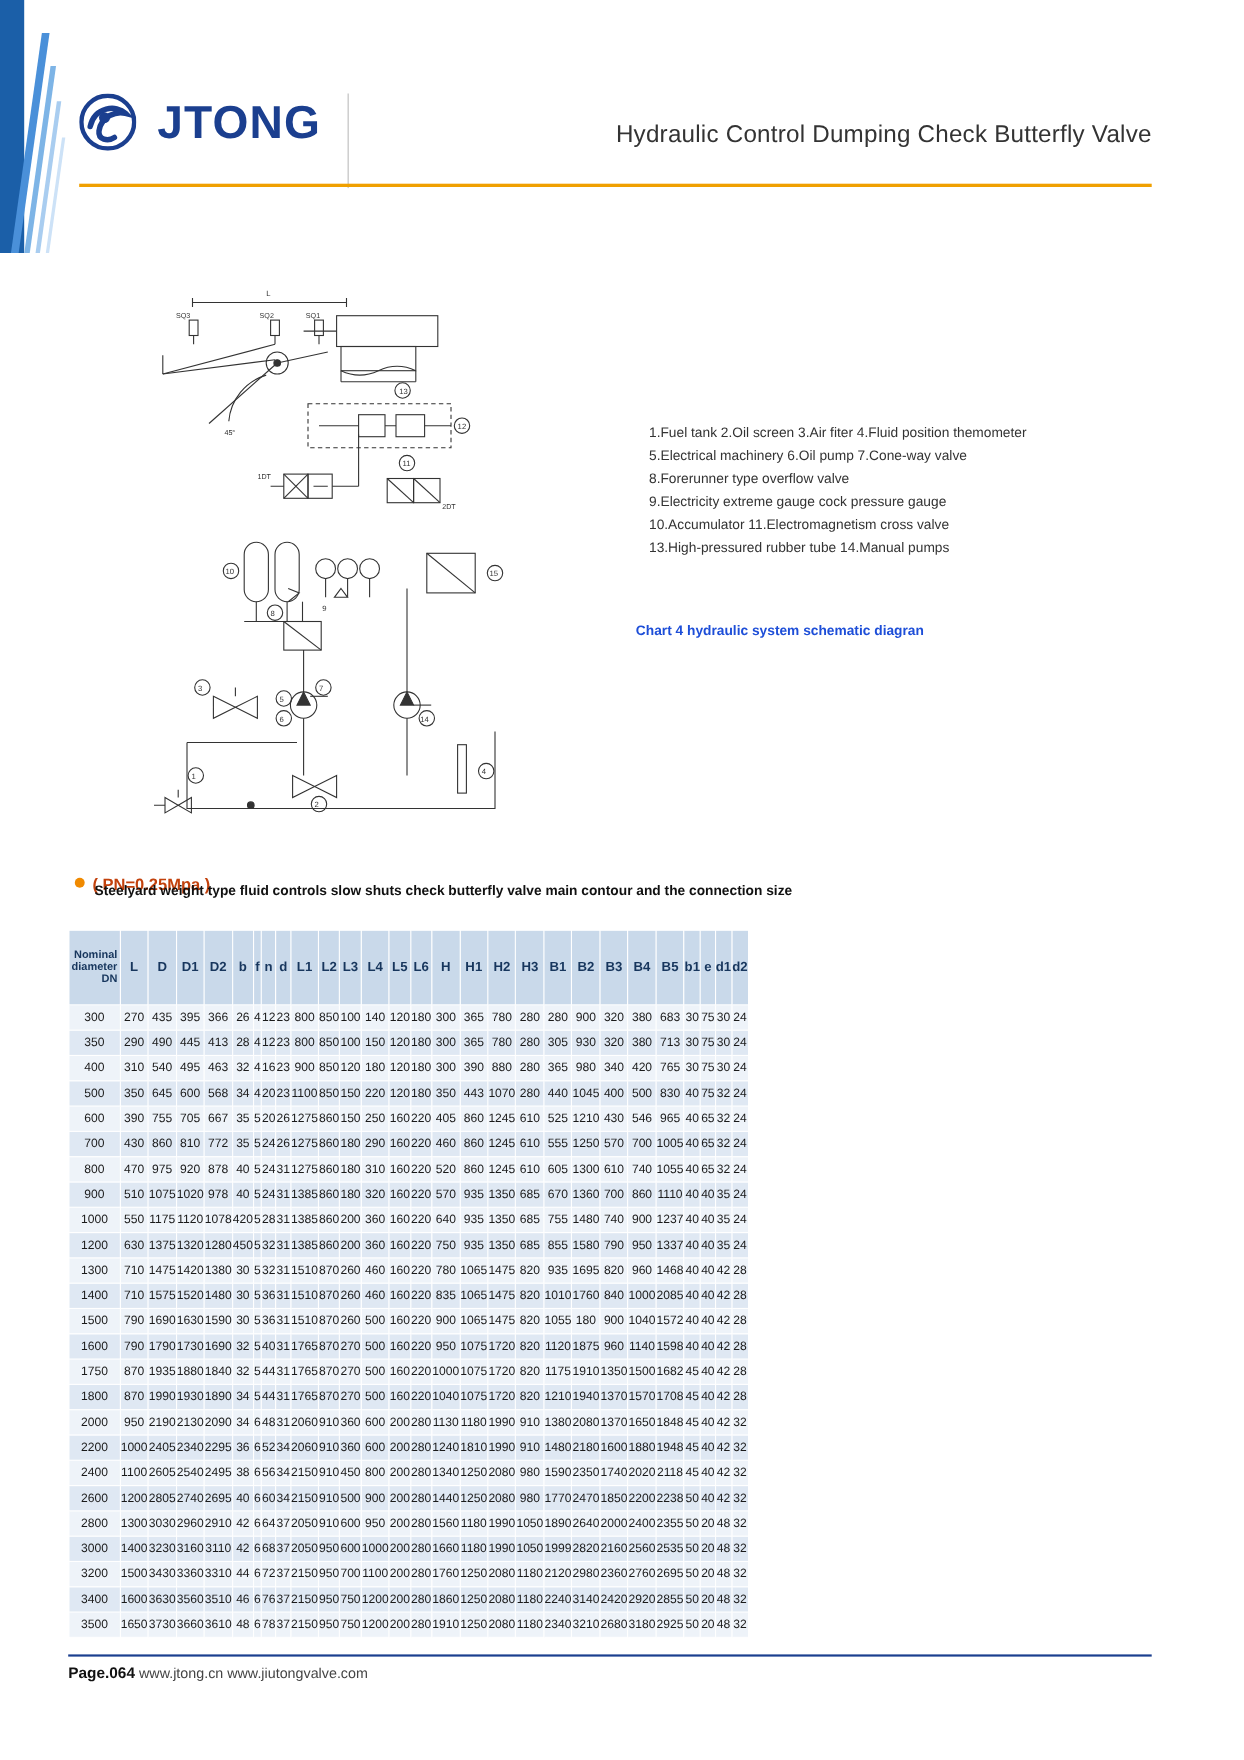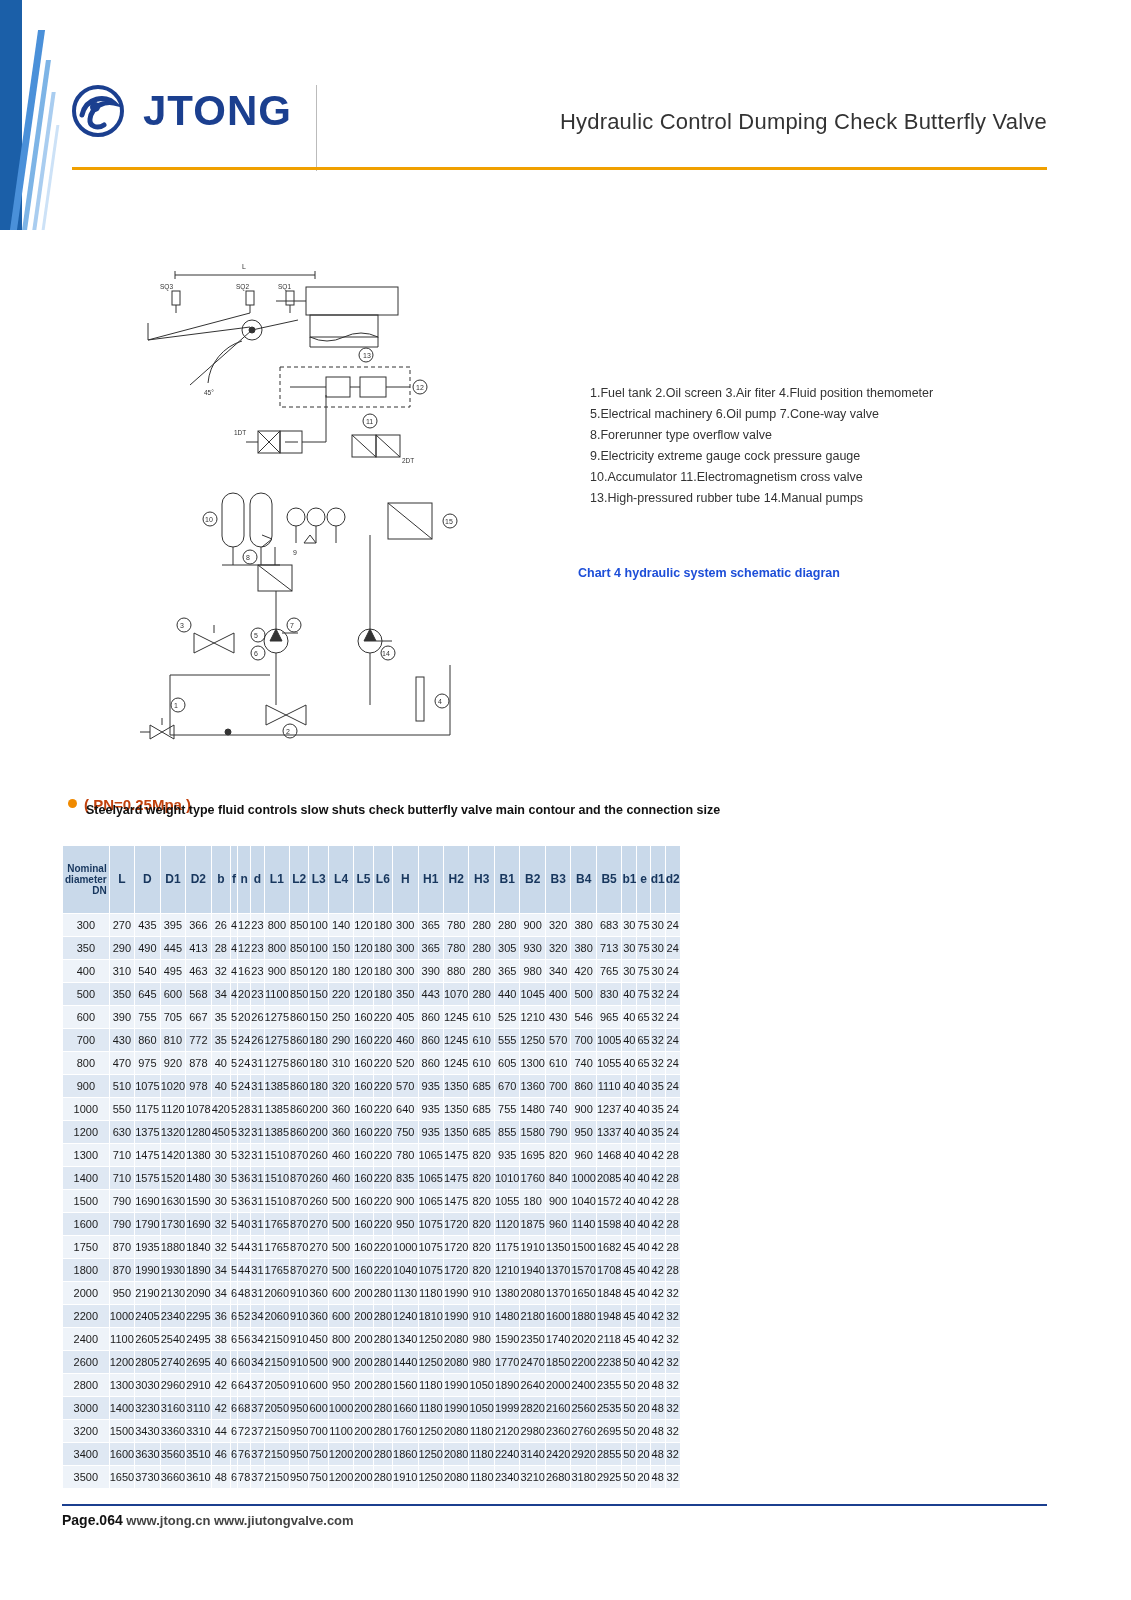--- a/index.html
+++ b/index.html
@@ -106,21 +106,21 @@
   table.spec tr.even td.dn{background:#dfe8f3;}
 
   
   .footer-rule{
     position:absolute;left:62px;top:1504px;width:985px;height:2px;background:#1b3f8f;
   }
   .footer{
     position:absolute;left:62px;top:1512px;font-size:13px;color:#333;
   }
   .footer b{color:#111;font-size:14px;}
-  .footer span{color:#444;font-weight:bold;}
+  .footer span{color:#444;}
 </style>
 </head>
 <body>
 
 <div class="corner">
   <div class="bar b1"></div>
   <div class="bar b2"></div>
   <div class="bar b3"></div>
   <div class="bar b4"></div>
   <div class="bar b5"></div>

